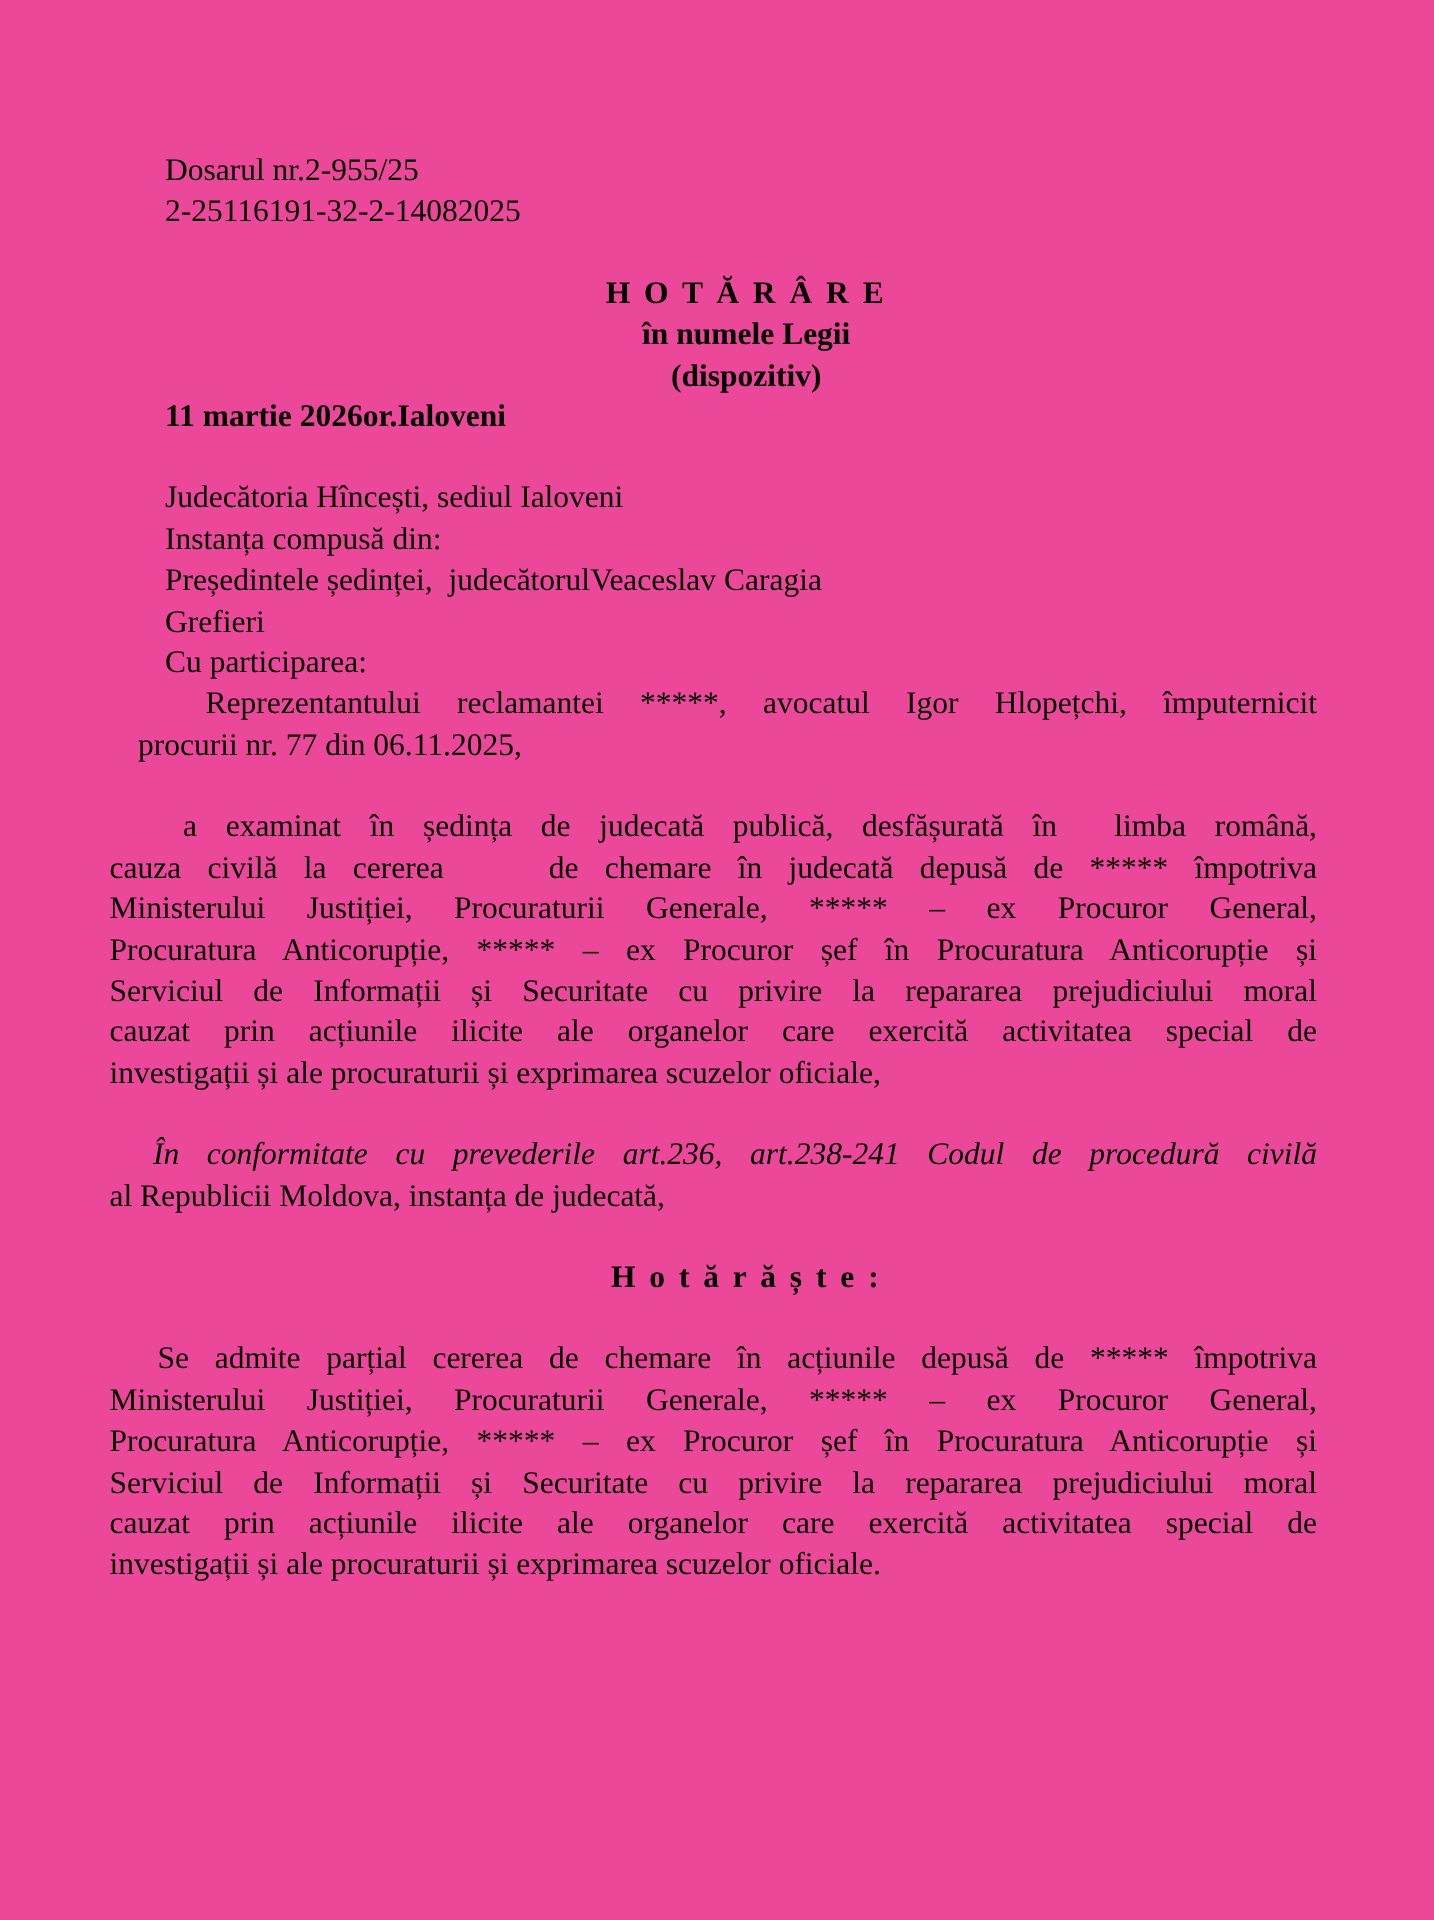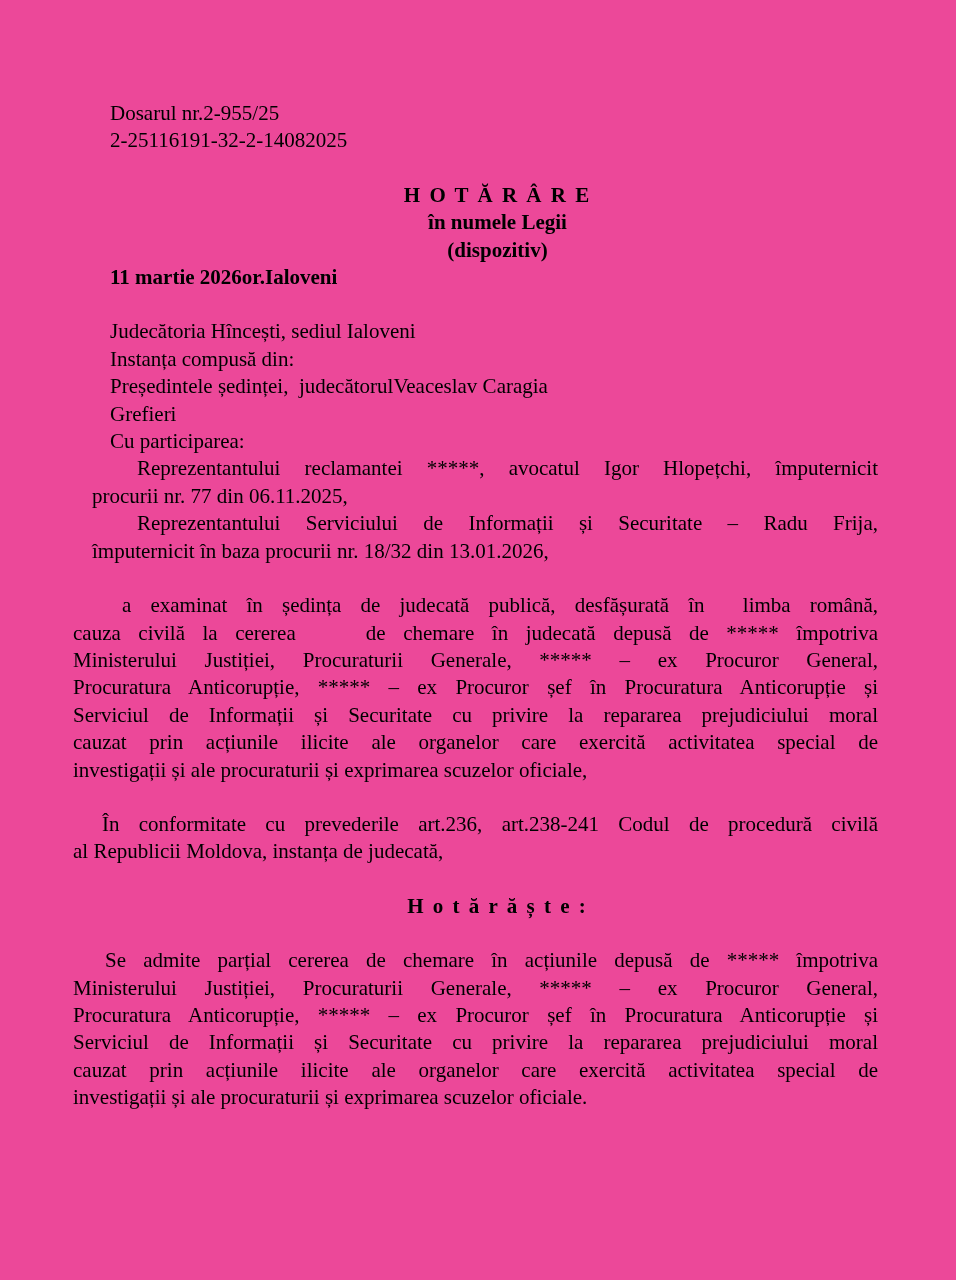--- a/index.html
+++ b/index.html
@@ -24,21 +24,21 @@
   .row { display: flex; justify-content: flex-start; }
   .row.date-r { margin-left: 37px; padding-right: 30px; }
   .row.judge-r { padding-right: 25px; }
   .row.clerk-r { padding-right: 8px; }
   .gap1 { margin-top: 27px; }
   .participants { margin-left: 19px; }
   .ln { display: block; }
   .jl { text-align: justify; text-align-last: justify; }
   .fl45 { padding-left: 45px; }
   .fl49 { padding-left: 49px; }
-  .fl29 { padding-left: 29px; }
+  .fl29 { padding-left: 29px; font-style: italic; }
   .fl32 { padding-left: 32px; }
 </style>
 </head>
 <body>
 
 <div class="page">
 
   <div class="case-info ind37">
     <div class="ln">Dosarul nr.2-955/25</div>
     <div class="ln">2-25116191-32-2-14082025</div>
@@ -68,24 +68,20 @@
     <div class="ln">Cu participarea:</div>
   </div>
 
   <div class="participants">
     <div>
       <div class="ln jl fl45">Reprezentantului reclamantei *****, avocatul Igor Hlopețchi, împuternicit</div>
     </div>
     <div>
       <div class="ln">procurii nr. 77 din 06.11.2025,</div>
     </div>
-    <div>
-      <div class="ln jl fl45">Reprezentantului Serviciului de Informații și Securitate – Radu Frija,</div>
-      <div class="ln">împuternicit în baza procurii nr. 18/32 din 13.01.2026,</div>
-    </div>
   </div>
 
   <div class="gap1">
     <div class="ln jl fl49">a examinat în ședința de judecată publică, desfășurată în &nbsp;limba română,</div>
     <div class="ln jl">cauza civilă la cererea &nbsp; &nbsp;de chemare în judecată depusă de ***** împotriva</div>
     <div class="ln jl">Ministerului Justiției, Procuraturii Generale, ***** – ex Procuror General,</div>
     <div class="ln jl">Procuratura Anticorupție, ***** – ex Procuror șef în Procuratura Anticorupție și</div>
     <div class="ln jl">Serviciul de Informații și Securitate cu privire la repararea prejudiciului moral</div>
     <div class="ln jl">cauzat prin acțiunile ilicite ale organelor care exercită activitatea special de</div>
     <div class="ln">investigații și ale procuraturii și exprimarea scuzelor oficiale,</div>

